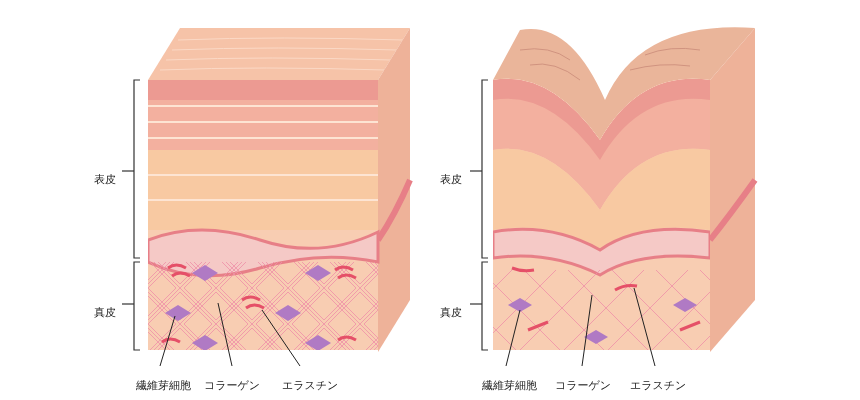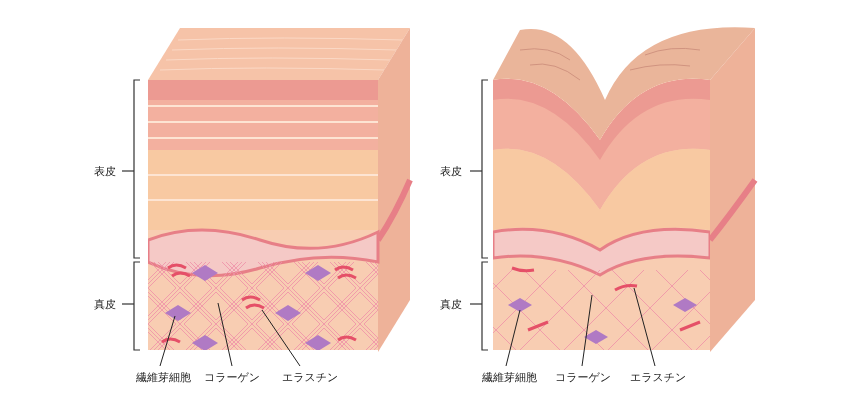--- a/index.html
+++ b/index.html
@@ -1,20 +1,20 @@
 <!DOCTYPE html>
 <html><head>
 <meta charset="utf-8">
 <style>
   html, body { margin:0; padding:0; background:#ffffff; }
   body { width:860px; height:400px; position:relative; overflow:hidden;
          font-family:"DejaVu Sans", sans-serif; }
   .panel { position:absolute; top:0; width:430px; height:400px; }
   .panel svg { position:absolute; left:0; top:0; }
-  .lbl { position:absolute; font-size:11px; color:#222; white-space:nowrap; }
+  .lbl { position:absolute; font-size:11px; color:#222; white-space:nowrap;margin-top:8px; }
 </style>
 </head>
 <body>
 
 <div class="panel" style="left:0;">
   <svg width="430" height="400" viewBox="0 0 430 400">
     <defs>
       <clipPath id="lfront">
           <rect x="148" y="80" width="262" height="270"></rect>
         </clipPath>

